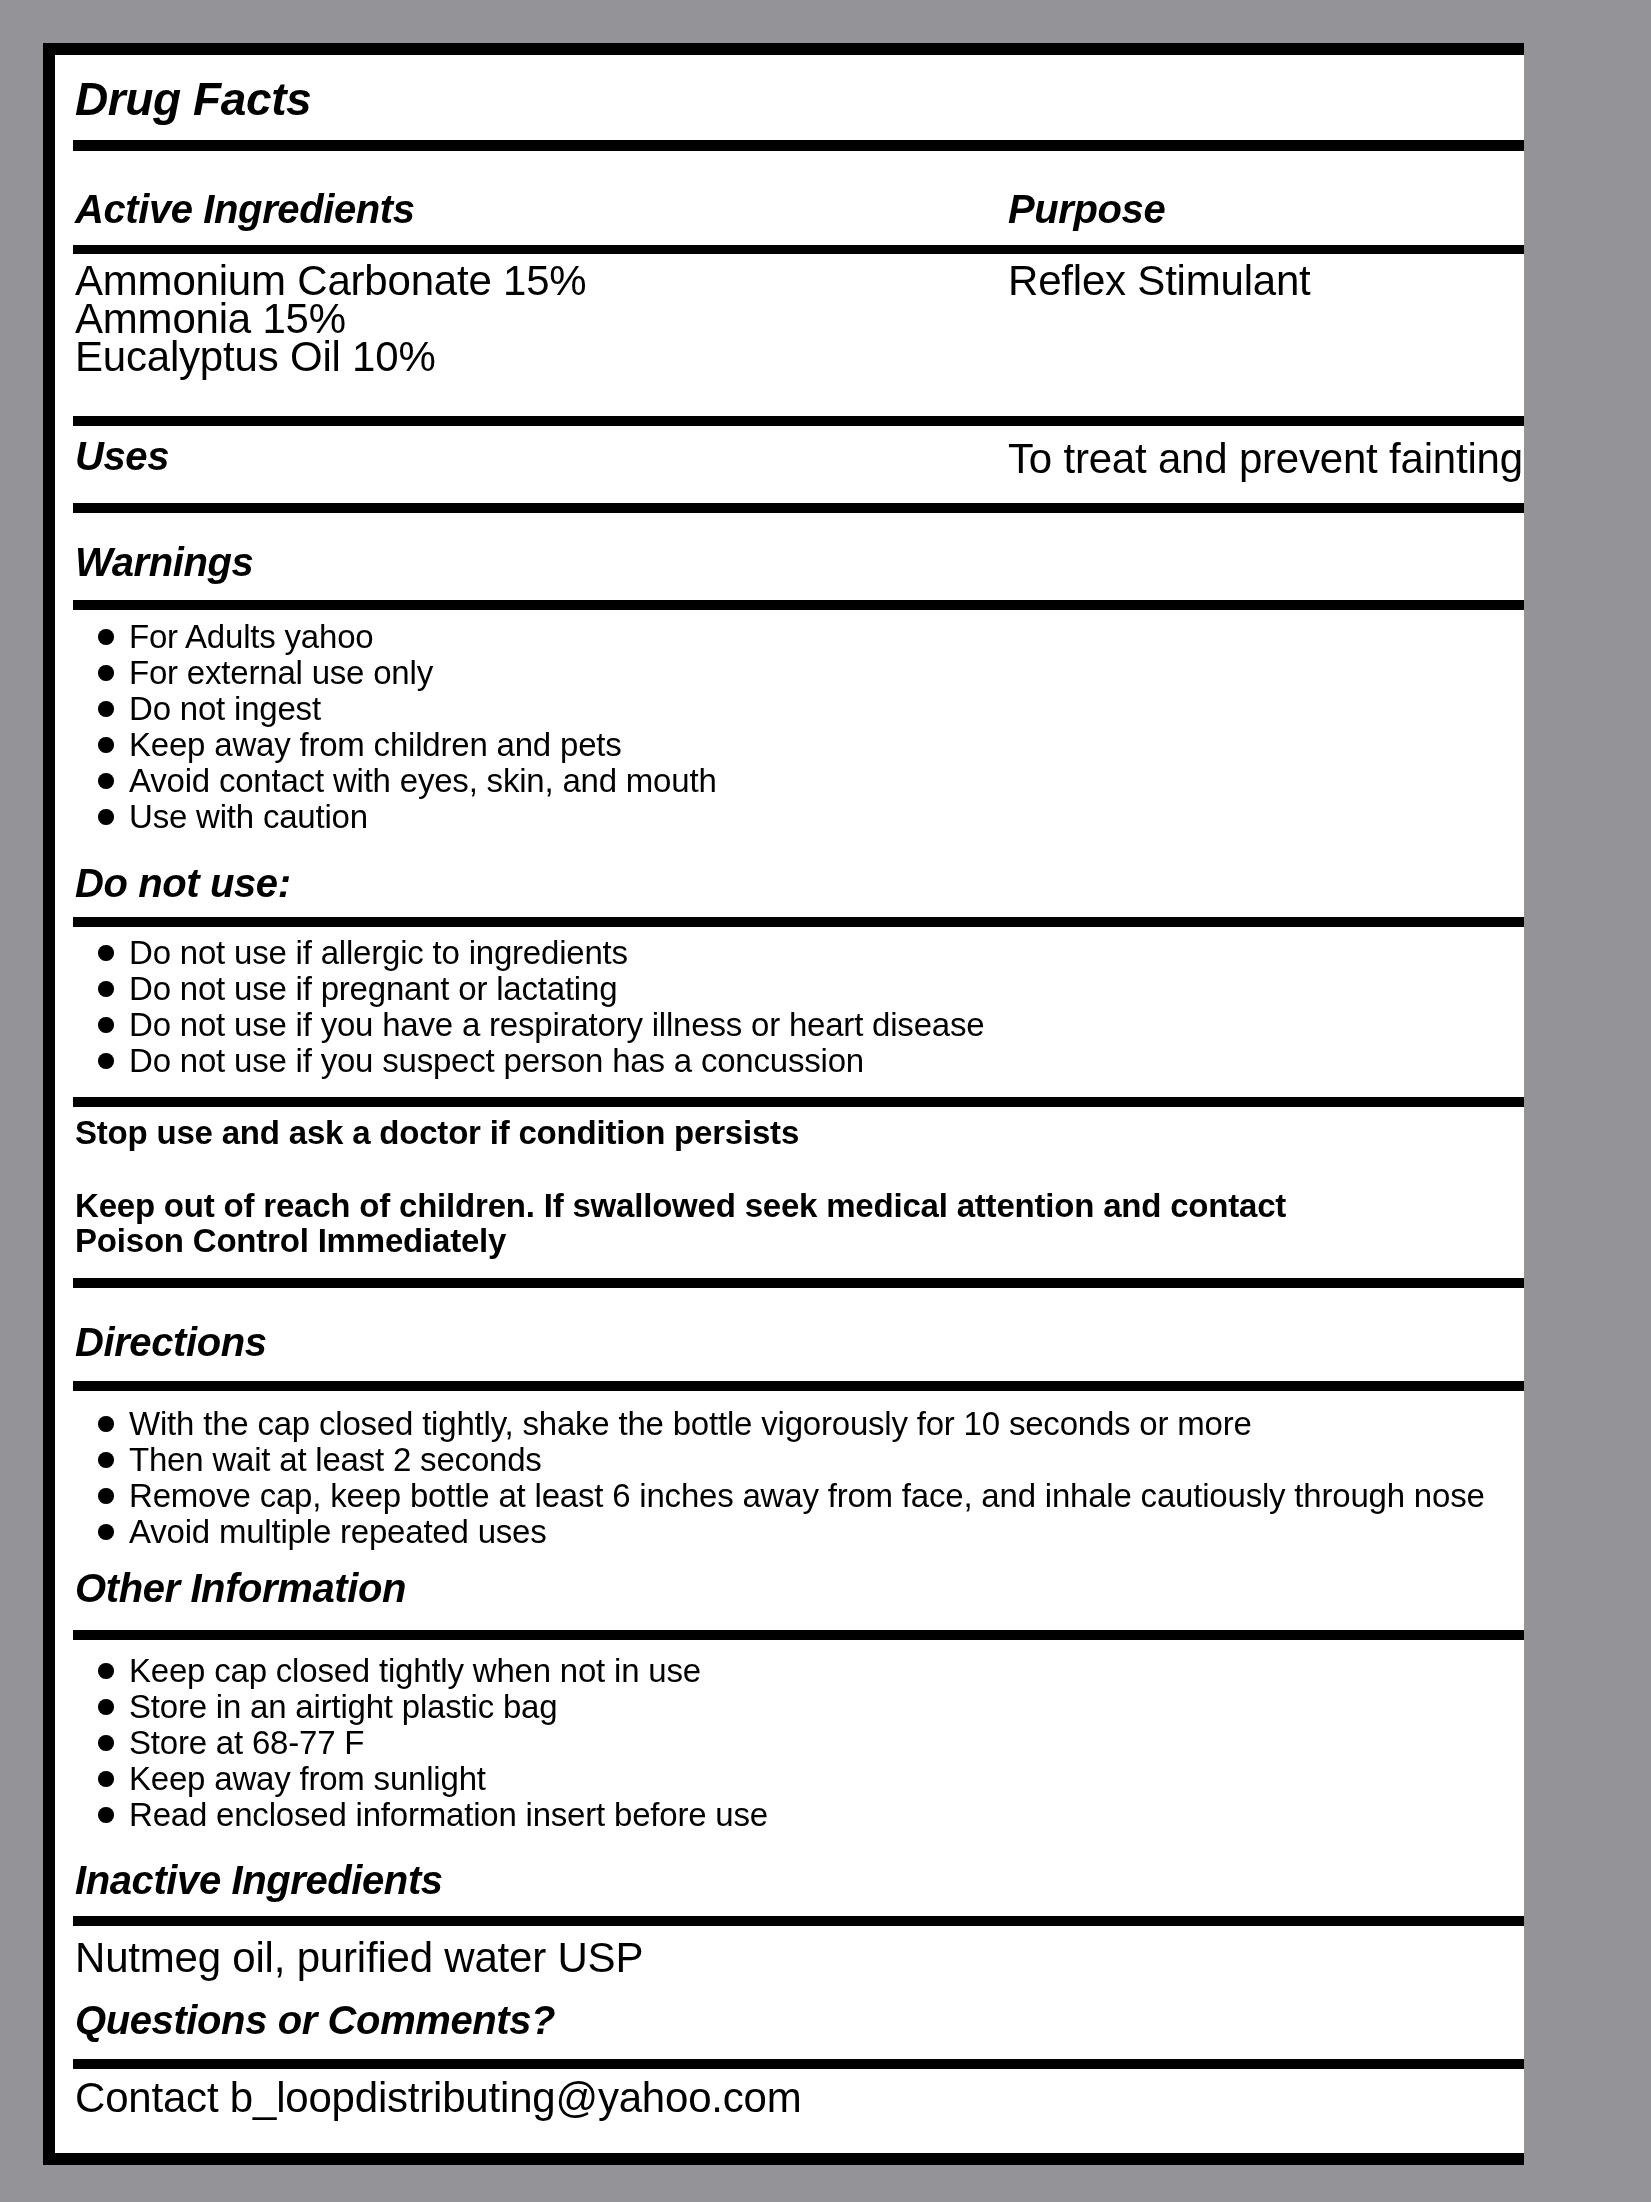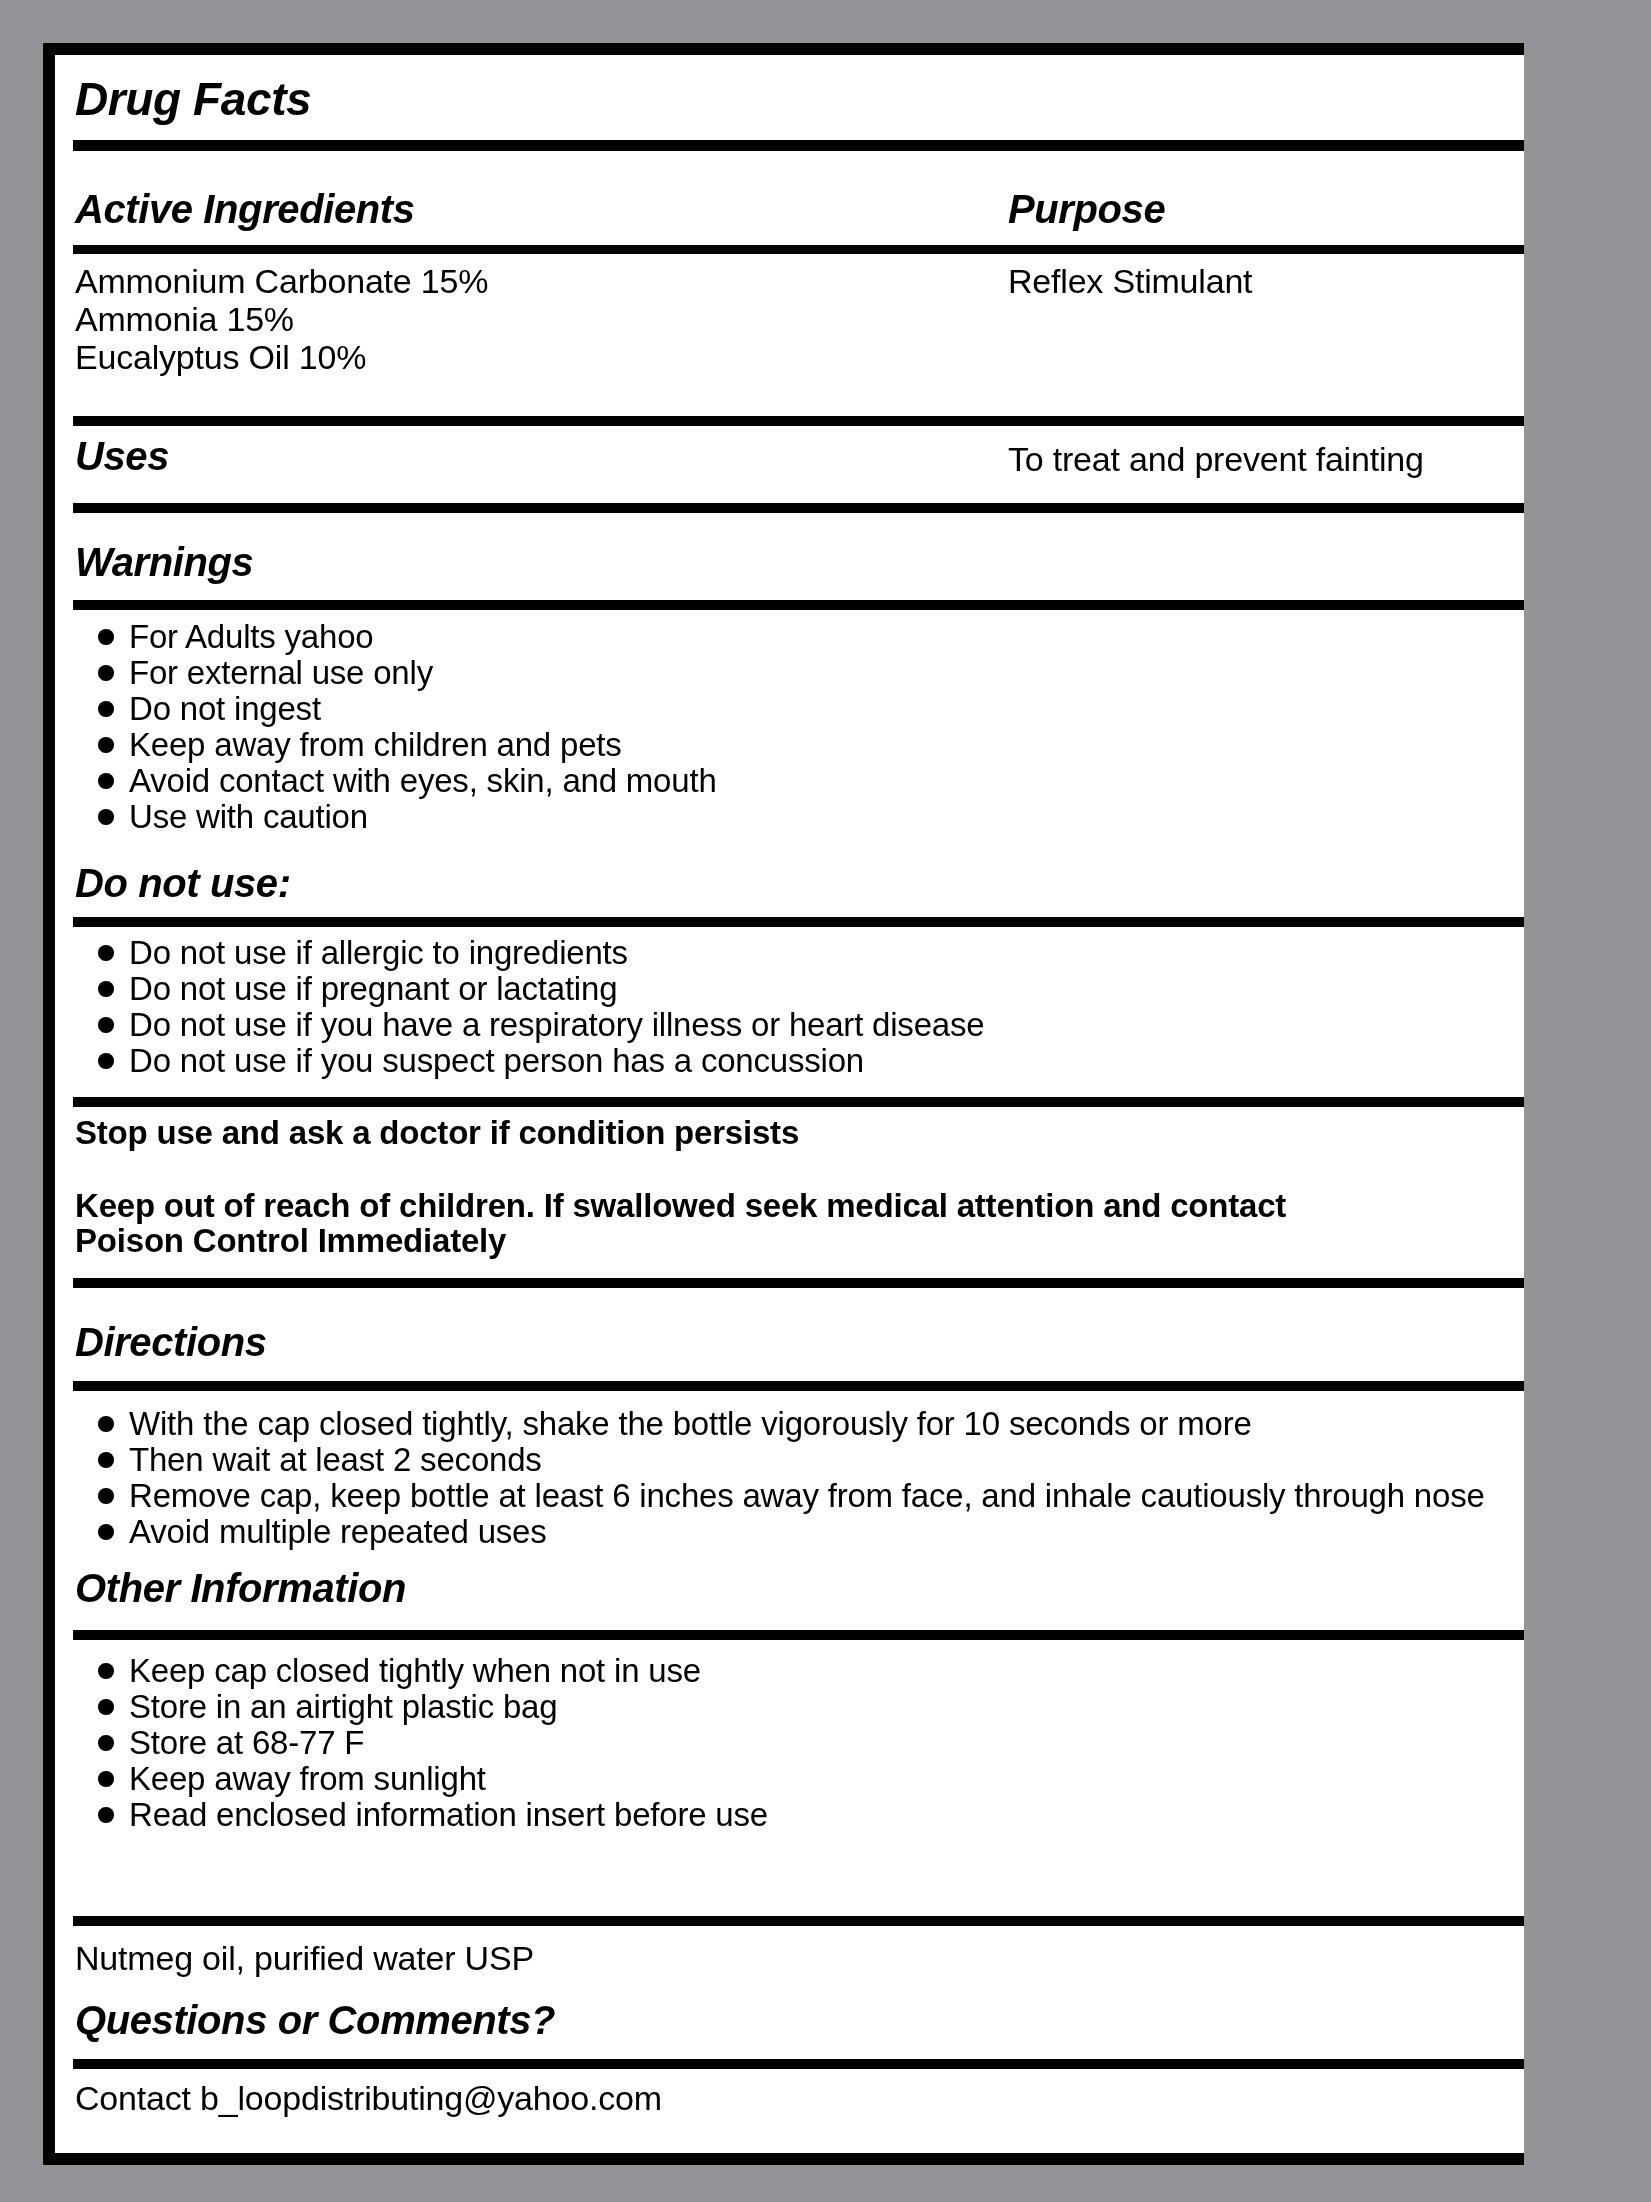--- a/index.html
+++ b/index.html
@@ -37,21 +37,21 @@
     font-size: 40px;
     font-weight: 700;
     font-style: italic;
     letter-spacing: -0.4px;
     color: #000;
     line-height: 1.1;
     white-space: nowrap;
     text-align: right;
   }
   .body-text {
-    font-size: 34px;
+    font-size: 42px;
     font-weight: 400;
     letter-spacing: -0.2px;
     color: #000;
     line-height: 38px;
   }
   .body-bold {
     font-size: 33px;
     font-weight: 700;
     letter-spacing: -0.2px;
     color: #000;
@@ -161,20 +161,21 @@
     <div class="abs h" style="left:20px; top:1511px;">Other Information</div>
     <div class="rule thin" style="top:1575px; height:10.3px;"></div>
     <ul class="blist abs" style="left:20px; top:1598px;">
         <li><span class="dot"></span><span>Keep cap closed tightly when not in use</span></li>
         <li><span class="dot"></span><span>Store in an airtight plastic bag</span></li>
         <li><span class="dot"></span><span>Store at 68-77 F</span></li>
         <li><span class="dot"></span><span>Keep away from sunlight</span></li>
         <li><span class="dot"></span><span>Read enclosed information insert before use</span></li>
       </ul>
 
+    <div class="abs h" style="left:20px; top:1803px;">Inactive Ingredients</div>
     <div class="rule thin" style="top:1861px;"></div>
     <div class="abs body-text" style="left:20px; top:1884px;">Nutmeg oil, purified water USP</div>
 
     <div class="abs h" style="left:20px; top:1943px;">Questions or Comments?</div>
     <div class="rule thin" style="top:2004px; height:10.3px;"></div>
     <div class="abs body-text" style="left:20px; top:2024px;">Contact b_loopdistributing@yahoo.com</div>
 
   </div>
 </div>
 

